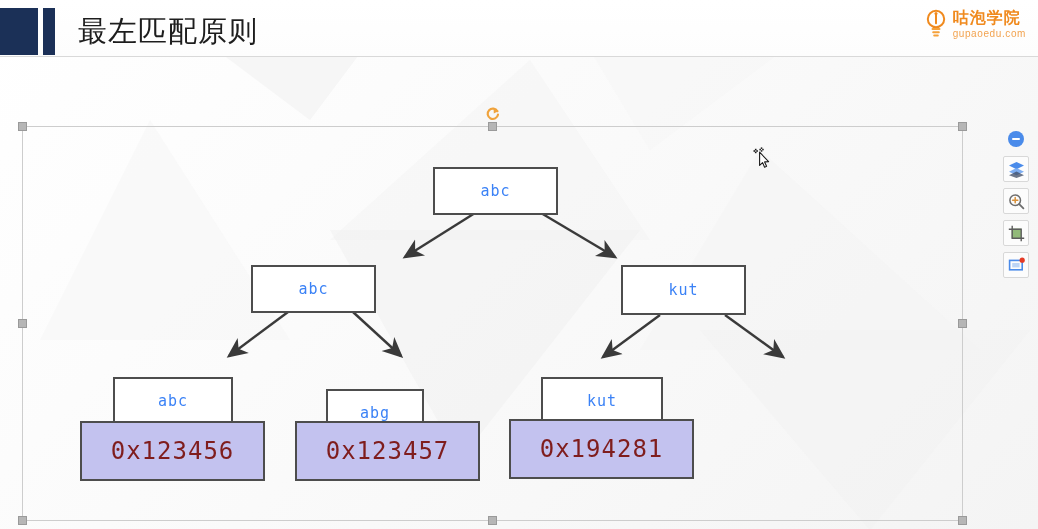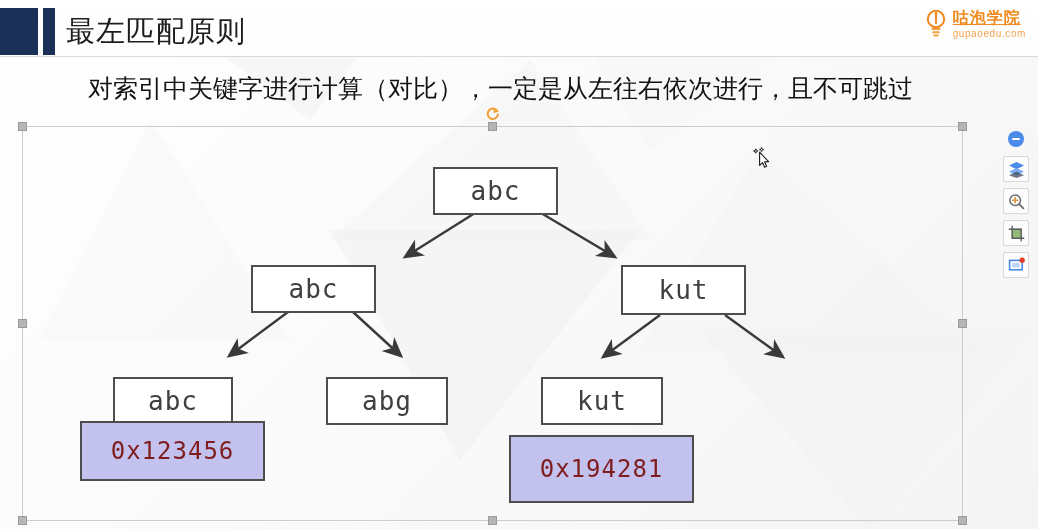--- a/index.html
+++ b/index.html
@@ -28,30 +28,30 @@
   
   #header-band{
     position:absolute;top:0;left:0;width:1038px;height:56px;
     background:linear-gradient(180deg,#ffffff 0%,#fdfdfd 100%);
   }
   #header-rule{position:absolute;top:56px;left:0;width:1038px;height:1px;background:#d9d9d9;}
   .nav-block{position:absolute;background:#1b3057;}
   #nav-block-a{top:8px;left:0;width:38px;height:47px;}
   #nav-block-b{top:8px;left:43px;width:12px;height:47px;}
   #slide-title{
-    position:absolute;top:12px;left:66px;
+    position:absolute;top:12px;left:78px;
     font-family:Liberation Mono, monospace;
     font-size:29px;color:#1d1d1d;letter-spacing:1px;white-space:nowrap;
   }
 
   
   #logo{position:absolute;top:9px;right:12px;display:flex;align-items:center;gap:5px;}
   #logo-bulb{width:24px;height:30px;position:relative;}
   #logo-text-wrap{display:flex;flex-direction:column;line-height:1;}
-  #logo-cn{font-size:16px;color:#f08a1e;font-weight:bold;letter-spacing:1px;text-decoration:underline;}
+  #logo-cn{font-size:16px;color:#f08a1e;font-weight:bold;letter-spacing:1px;}
   #logo-en{font-size:10px;color:#f2a350;letter-spacing:.6px;margin-top:3px;}
 
   
   #body-text{
     position:absolute;top:70px;left:88px;width:910px;
     font-family:"Liberation Serif", serif;
     font-size:25px;line-height:38px;color:#121212;
   }
 
   
@@ -68,21 +68,21 @@
     position:absolute;left:50%;margin-left:-9px;top:-22px;width:18px;height:18px;
   }
   #rotate-stem{position:absolute;left:50%;margin-left:-1px;top:-5px;width:2px;height:8px;background:#c9c9c9;}
 
   
   #diagram{position:absolute;inset:0;}
   .node{
     position:absolute;background:#ffffff;border:2px solid #4d4d4d;
     box-sizing:border-box;display:flex;align-items:center;justify-content:center;
     font-family:"DejaVu Sans Mono", monospace;
-    font-size:26px;color:#404040;letter-spacing:1px;
+    font-size:15px;color:#3b82f6;letter-spacing:1px;
   }
   .ptr{
     position:absolute;background:#c3c2ef;border:2px solid #4d4d4d;
     box-sizing:border-box;display:flex;align-items:center;justify-content:center;
     font-family:"DejaVu Sans Mono", monospace;
     font-size:24px;color:#7f1d1d;letter-spacing:1px;
   }
   #arrows{position:absolute;inset:0;pointer-events:none;}
 
   
@@ -130,21 +130,20 @@
         <rect x="8.2" y="22.2" width="7.6" height="2.1" rx="1" fill="#f5a13a"></rect>
         <rect x="9.2" y="25.4" width="5.6" height="2.1" rx="1" fill="#f5a13a"></rect>
       </svg>
     </div>
     <div id="logo-text-wrap">
       <div id="logo-cn">咕泡学院</div>
       <div id="logo-en">gupaoedu.com</div>
     </div>
   </div>
 
-  <div id="body-text">对索引中关键字进行计算（对比），一定是从左往右依次进行，且不可跳过</div>
 
   <div id="picture-frame">
 
     <div id="rotate-handle">
       <svg width="18" height="18" viewBox="0 0 18 18">
         <path d="M13.4 6.2 A5.2 5.2 0 1 0 14 9.6" fill="none" stroke="#f0a33c" stroke-width="2.2" stroke-linecap="round"></path>
         <path d="M9.6 3.2 L14.6 6.0 L9.8 8.6 Z" fill="#f0a33c"></path>
       </svg>
     </div>
     <div id="rotate-stem"></div>
@@ -178,25 +177,26 @@
           <line x1="702" y1="188" x2="760" y2="230"></line>
         </g>
       </svg>
 
       <div class="node" style="left:410px;top:40px;width:125px;height:48px;">abc</div>
 
       <div class="node" style="left:228px;top:138px;width:125px;height:48px;">abc</div>
       <div class="node" style="left:598px;top:138px;width:125px;height:50px;">kut</div>
 
       <div class="node" style="left:90px;top:250px;width:120px;height:48px;">abc</div>
-      <div class="node" style="left:303px;top:250px;width:122px;height:48px;">abg</div>
+      <div class="node" style="left:303px;top:262px;width:98px;height:48px;">abg</div>
       <div class="node" style="left:518px;top:250px;width:122px;height:48px;">kut</div>
 
       <div class="ptr" style="left:57px;top:294px;width:185px;height:60px;">0x123456</div>
-      <div class="ptr" style="left:486px;top:292px;width:185px;height:68px;margin-top:16px;">0x194281</div>
+      <div class="ptr" style="left:272px;top:294px;width:185px;height:60px;">0x123457</div>
+      <div class="ptr" style="left:486px;top:292px;width:185px;height:60px;">0x194281</div>
 
     </div>
   </div>
 
   <div id="tool-rail">
 
     <div id="collapse-btn">
       <div class="bar"></div>
     </div>
 

